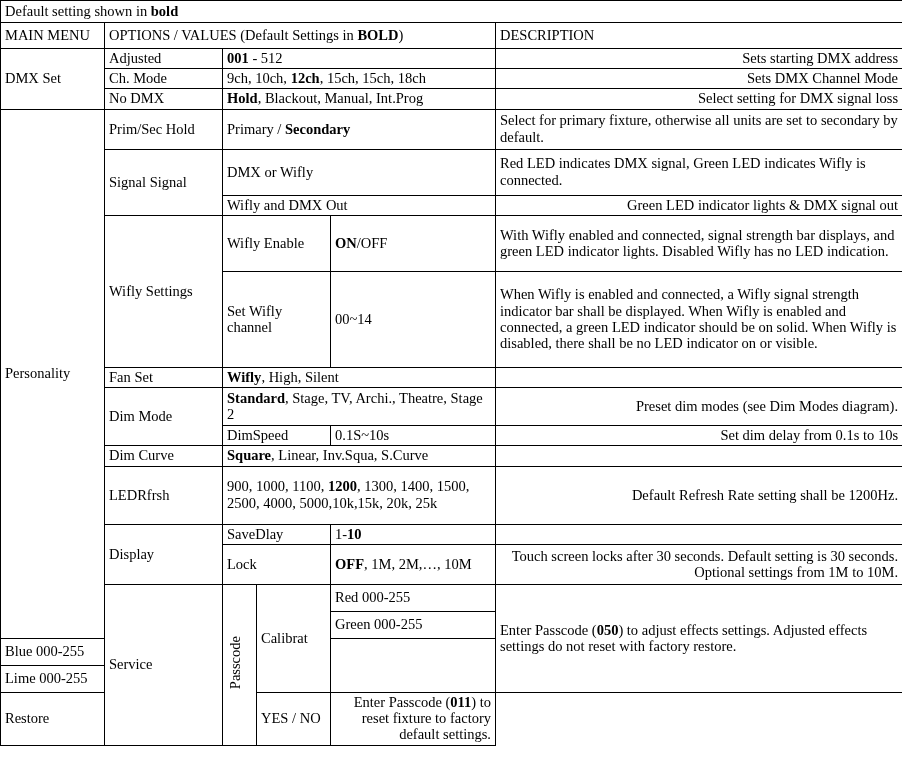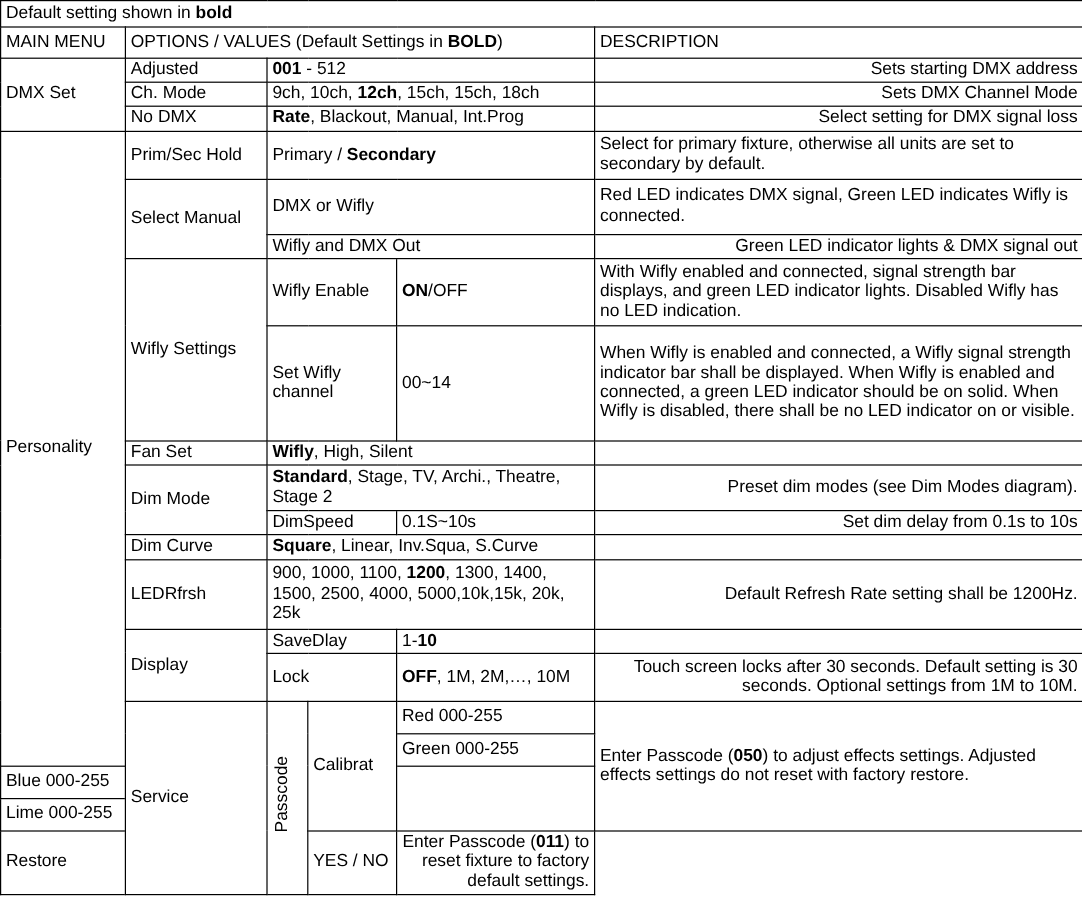--- a/index.html
+++ b/index.html
@@ -6,21 +6,21 @@
   html, body {
     margin: 0; padding: 0;
     background: #ffffff;
   }
   body {
     width: 902px; height: 766px;
     font-family: "Liberation Sans", sans-serif;
     color: #000000;
     overflow: hidden;
   }
-  .sheet { width: 751px; height: 766px; position: relative; }
+  .sheet { width: 751px; height: 766px; position: relative; font-family: Liberation Serif, serif; }
 
   table.menu-table {
     width: 902px;
     border-collapse: collapse;
     table-layout: fixed;
   }
   table.menu-table td, table.menu-table th {
     border: 1.6px solid #000000;
     padding: 1px 4px 2px 4px;
     vertical-align: middle;
@@ -108,33 +108,33 @@
     <td class="opt" colspan="3"><b>001</b><span> - 512</span></td>
     <td class="desc nj">Sets starting DMX address</td>
   </tr>
   <tr>
     <td>Ch. Mode</td>
     <td class="opt" colspan="3"><span>9ch, 10ch, </span><b>12ch</b><span>, 15ch, 15ch, 18ch</span></td>
     <td class="desc nj">Sets DMX Channel Mode</td>
   </tr>
   <tr>
     <td>No DMX</td>
-    <td class="opt" colspan="3"><b>Rate</b><span>, Blackout, Manual, Int.Prog</span></td>
+    <td class="opt" colspan="3"><b>Hold</b><span>, Blackout, Manual, Int.Prog</span></td>
     <td class="desc nj">Select setting for DMX signal loss</td>
   </tr>
 
   <tr>
     <td class="mainmenu" rowspan="14">Personality</td>
     <td>Prim/Sec Hold</td>
     <td class="opt" colspan="3"><span>Primary / </span><b>Secondary</b></td>
     <td class="desc" style="height:40px">Select for primary fixture, otherwise all units are set to secondary by default.</td>
   </tr>
 
   <tr>
-    <td rowspan="2">Select Manual</td>
+    <td rowspan="2">Signal Signal</td>
     <td class="opt" colspan="3" style="height:46px">DMX or Wifly</td>
     <td class="desc">Red LED indicates DMX signal, Green LED indicates Wifly is connected.</td>
   </tr>
   <tr>
     <td class="opt" colspan="3">Wifly and DMX Out</td>
     <td class="desc nj">Green LED indicator lights &amp; DMX signal out</td>
   </tr>
 
   <tr>
     <td rowspan="2">Wifly Settings</td>

